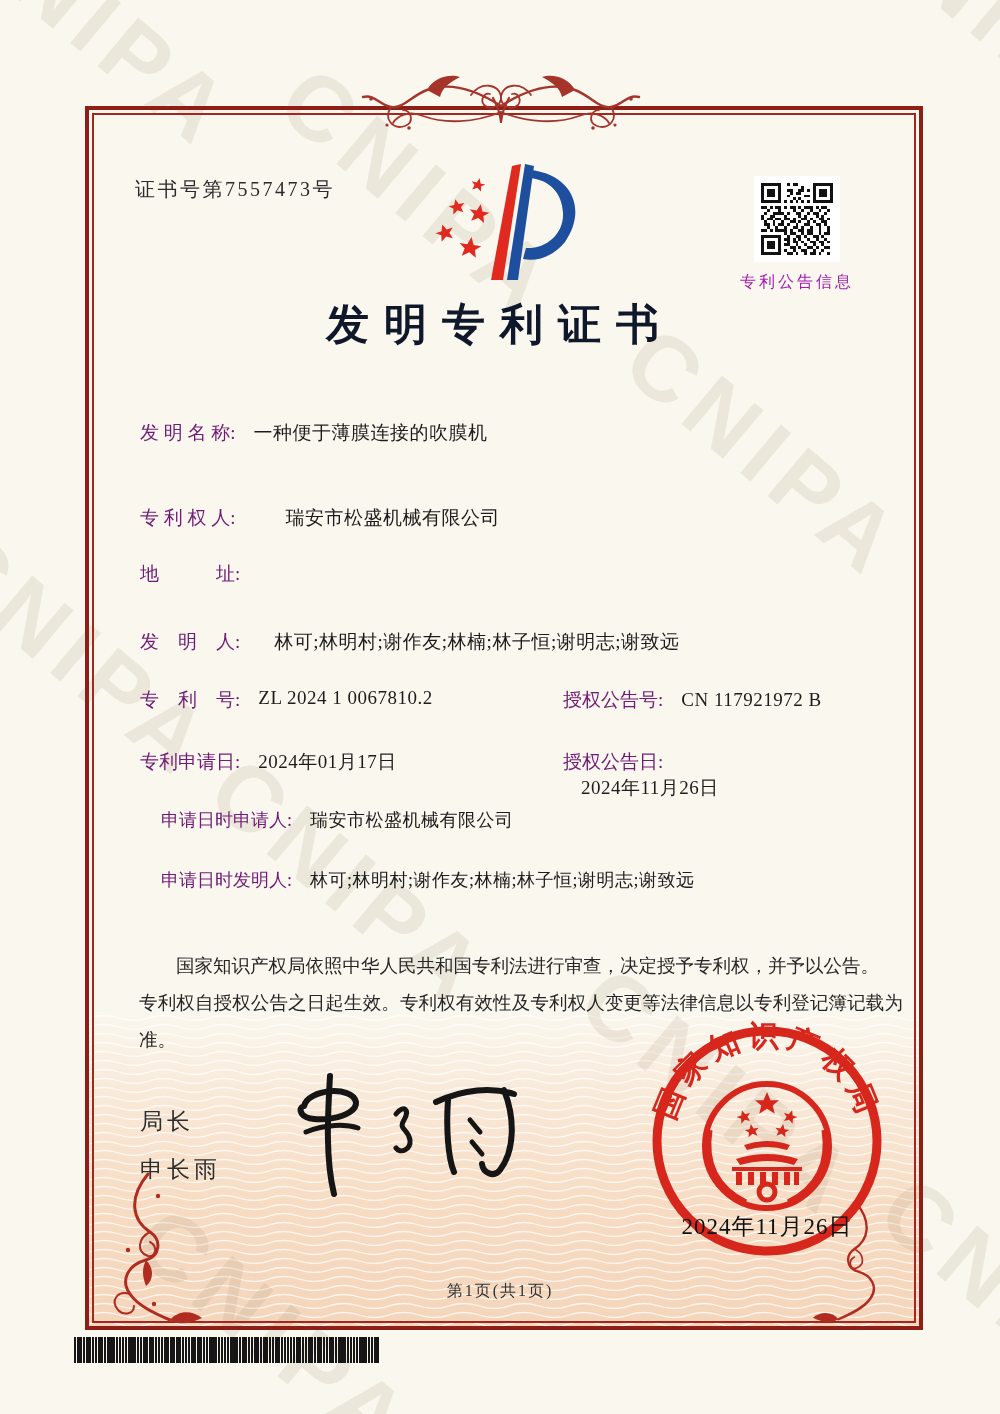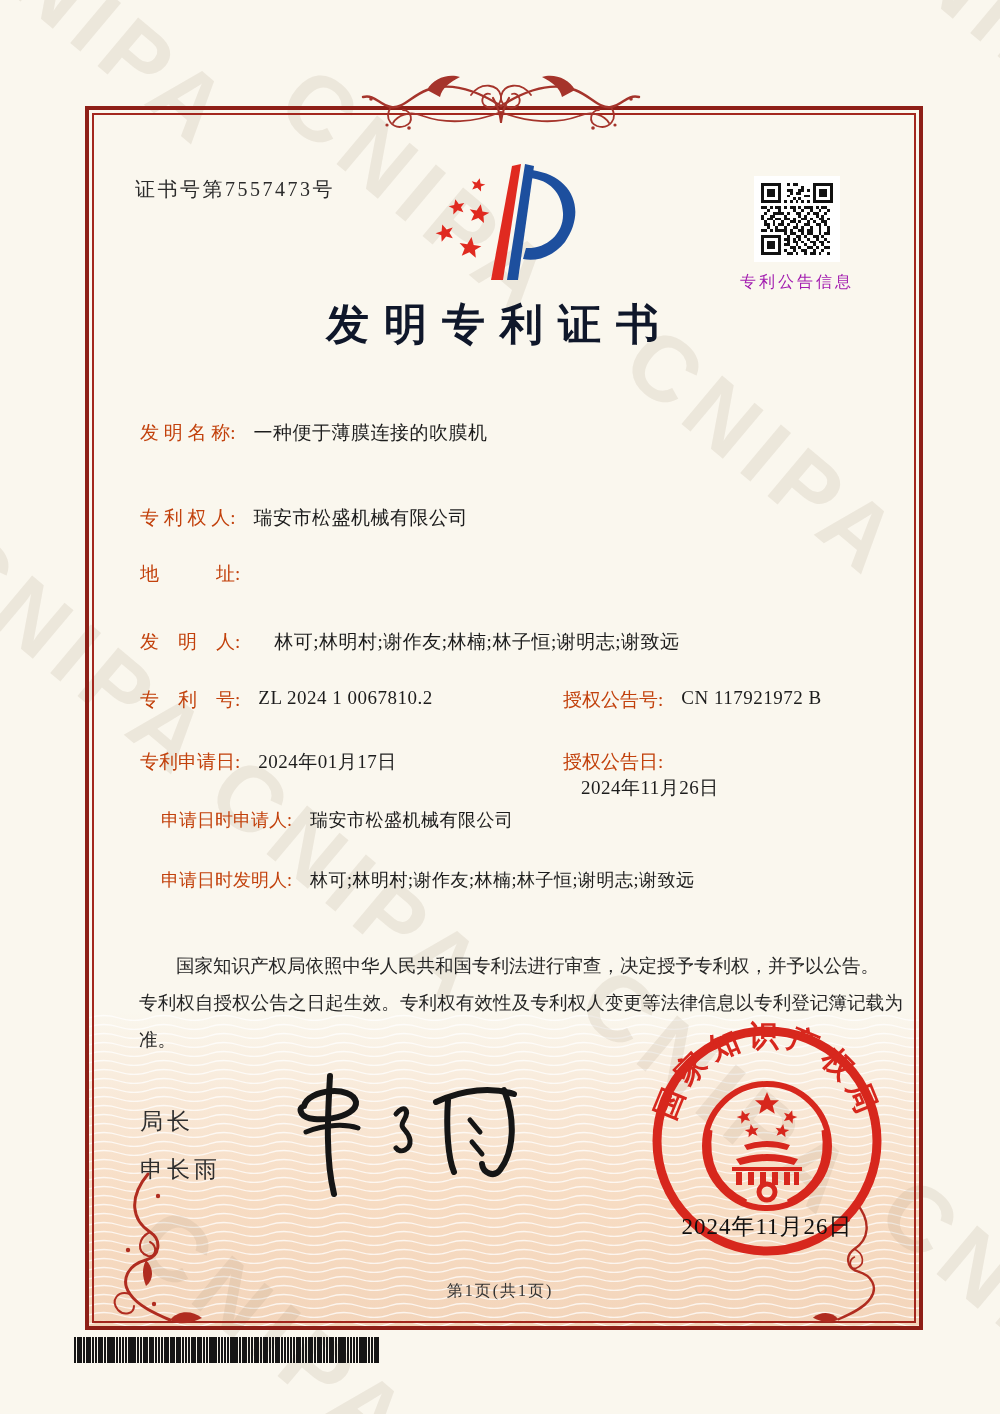--- a/index.html
+++ b/index.html
@@ -20,21 +20,21 @@
   .content{position:absolute;inset:0;z-index:4;}
   .certno{position:absolute;left:135px;top:176px;font-size:20px;letter-spacing:2.5px;color:#2b2b2b;}
   .logo{position:absolute;left:415px;top:158px;}
   .qr-pad{position:absolute;left:754px;top:176px;width:86px;height:86px;background:#fff;}
   .qr{position:absolute;left:761px;top:183px;width:72px;height:72px;}
   .qr-label{position:absolute;left:740px;top:272px;width:190px;font-size:16px;letter-spacing:3px;
       color:#a21caf;font-family:"Liberation Serif","DejaVu Serif",serif;}
   .title{position:absolute;left:0;right:0;top:296px;text-align:center;font-size:43px;font-weight:bold;
       letter-spacing:15px;color:#0f172a;}
   .row{position:absolute;left:140px;display:flex;align-items:flex-start;font-size:19px;}
-  .row .lab{white-space:nowrap;color:#c2410c;}
+  .row .lab{white-space:nowrap;color:#701a75;}
   .row .val{margin-left:18px;letter-spacing:.5px;color:#1c1c1c;}
   .row.small{font-size:18px;margin-left:21px;}
   .row.rcol{left:563px;}
   .val.wide{width:545px;line-height:32px;}
   .notice{position:absolute;left:139px;top:948px;width:764px;font-size:18.5px;line-height:37px;
       color:#262626;text-align:justify;}
   .notice .l1{text-indent:2em;}
   .officer{position:absolute;left:140px;font-size:23px;
       font-family:"Liberation Sans","DejaVu Sans",sans-serif;color:#2e2e2e;letter-spacing:4px;}
   .sig{position:absolute;left:268px;top:1062px;}
@@ -166,36 +166,36 @@
       </g>
     </svg>
     <div class="qr-label">专利公告信息</div>
 
     <div class="title">发明专利证书</div>
 
     <div class="row" style="top:420px;">
       <span class="lab">发 明 名 称:</span>
       <span class="val">一种便于薄膜连接的吹膜机</span>
     </div>
-    <div class="row" style="top:505px;">
+    <div class="row" style="top:505px;gap:32px;">
       <span class="lab">专 利 权 人:</span>
       <span class="val">瑞安市松盛机械有限公司</span>
     </div>
     <div class="row" style="top:561px;">
       <span class="lab">地　　　址:</span>
     </div>
     <div class="row" style="top:629px;gap:16px;">
       <span class="lab">发　明　人:</span>
       <span class="val">林可;林明村;谢作友;林楠;林子恒;谢明志;谢致远</span>
     </div>
     <div class="row" style="top:687px;">
       <span class="lab">专　利　号:</span>
       <span class="val">ZL 2024 1 0067810.2</span>
     </div>
-    <div class="row rcol" style="top:687px;">
+    <div class="row rcol" style="top:687px;align-items:center;">
       <span class="lab">授权公告号:</span>
       <span class="val">CN 117921972 B</span>
     </div>
     <div class="row" style="top:749px;">
       <span class="lab">专利申请日:</span>
       <span class="val">2024年01月17日</span>
     </div>
     <div class="row rcol" style="top:749px;flex-direction:column;">
       <span class="lab">授权公告日:</span>
       <span class="val">2024年11月26日</span>

